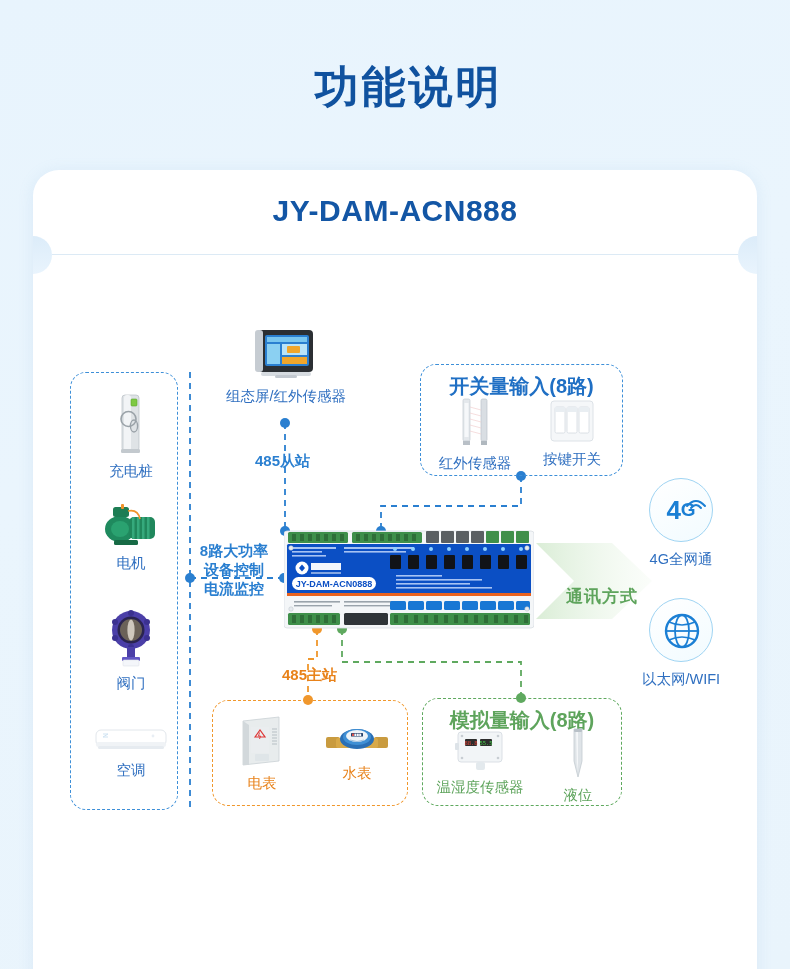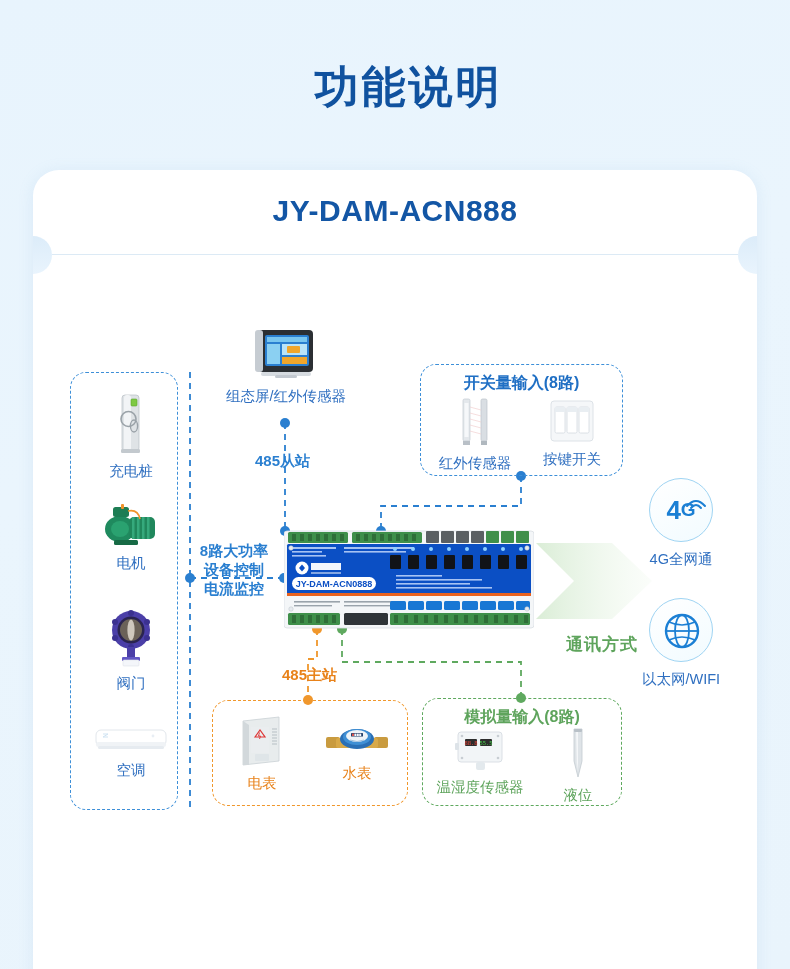--- a/index.html
+++ b/index.html
@@ -71,21 +71,21 @@
     background: transparent;
   }
   .box-blue   { border: 1.6px dashed #3d8fd8; }
   .box-orange { border: 1.6px dashed #f0972c; }
   .box-green  { border: 1.6px dashed #5fa95f; }
 
   .box-heading {
     position: absolute;
     top: 8px; left: 0; width: 100%;
     text-align: center;
-    font-size: 16px;
+    font-size: 20px;
     font-weight: bold;
   }
   .heading-blue  { color: #1f6fc4; }
   .heading-green { color: #5ea45c; }
 
   
   .dev {
     position: absolute;
     text-align: center;
   }
@@ -137,21 +137,20 @@
     font-size: 26px; font-weight: bold; color: #1b7fd4;
   }
   .comm-4g .g { font-size: 19px; }
   .comm-way-text {
     position: absolute;
     left: 566px; top: 585px;
     font-size: 17px;
     font-weight: bold;
     color: #5ea45c;
     letter-spacing: 1px;
-    margin-top: 48px;
   }
 
   
   .board {
     position: absolute;
     left: 284px; top: 529px;
     width: 250px; height: 101px;
   }
 
   

